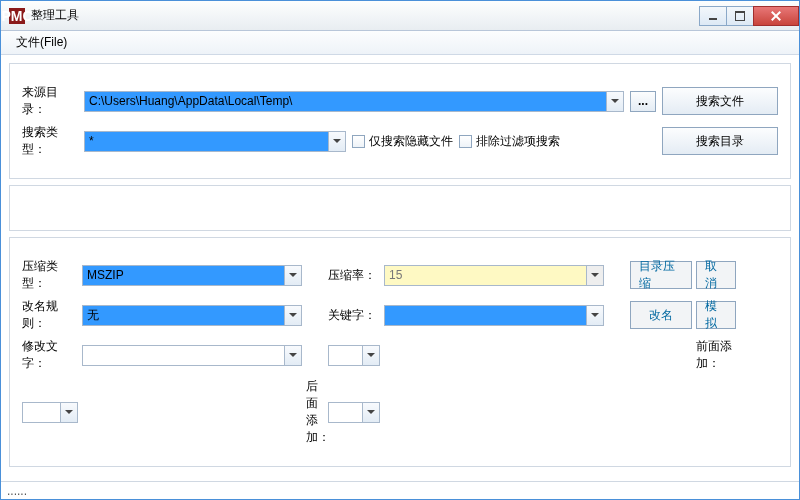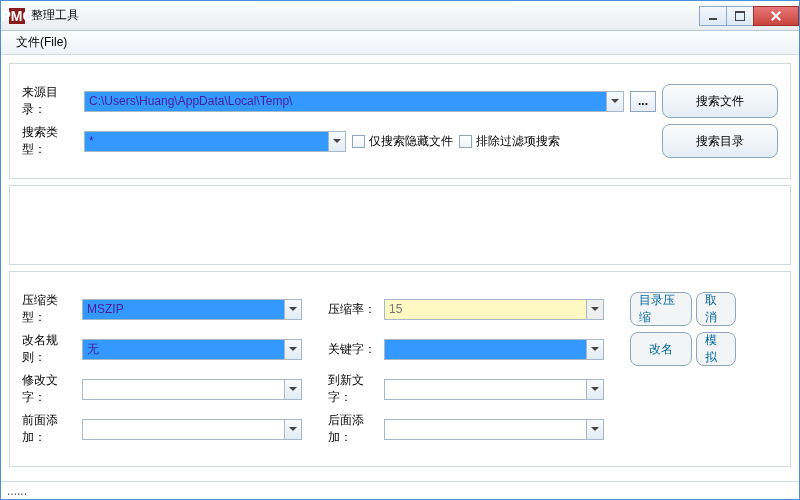--- a/index.html
+++ b/index.html
@@ -28,29 +28,29 @@
 .panel.mid { flex: 1; border: 1px solid #d0d8e2; background: #fff; margin-bottom: 6px; }
 .panel.bot { }
 
 .row { display: flex; align-items: center; margin-bottom: 6px; gap: 6px; }
 .row:last-child { margin-bottom: 0; }
 .lbl { width: 56px; text-align: left; color: #000; }
 
 .combo { position: relative; flex: 1; height: 21px; }
 .combo input, .combo .sel { width: 100%; height: 21px; border: 1px solid #a8b8cb; padding: 0 20px 0 4px; background: #fff; font-size: 12px; }
 .combo .sel { line-height: 19px; display: block; }
-.combo .sel.hl, .combo input.hl { background: #3399ff; color: #4c1d95; }
+.combo .sel.hl, .combo input.hl { background: #3399ff; color: #000000; }
 .combo .dd { position: absolute; right: 1px; top: 1px; width: 17px; height: 19px; border-left: 1px solid #a8b8cb; background: linear-gradient(#f8fafd,#e3ecf5); display:flex; align-items:center; justify-content:center; cursor:pointer; }
 .combo .dd::after { content:""; border: 4px solid transparent; border-top-color: #444; margin-top:4px; }
 .combo.disabled .sel, .combo.disabled input { background:#fef9c3; color:#777; }
 .combo.disabled .dd { background:#eee; }
 
 .browse-btn { width: 26px; height: 21px; border: 1px solid #8fa6bf; background: linear-gradient(#fcfdfe,#e4ecf4); cursor:pointer; display:flex; align-items:center; justify-content:center; font-weight:bold; }
 
-.btn { height: 34px; border: 1px solid #8fa6bf; background: linear-gradient(#fcfdfe,#e4ecf4); cursor: pointer; padding: 0 8px; border-radius: 8px; display:flex; align-items:center; justify-content:center; }
+.btn { height: 28px; border: 1px solid #8fa6bf; background: linear-gradient(#fcfdfe,#e4ecf4); cursor: pointer; padding: 0 8px; border-radius: 0; display:flex; align-items:center; justify-content:center; }
 .btn.wide { width: 116px; }
 .btn.mid { width: 60px; }
 .btn.disabled { color:#0369a1; background:#f2f4f6; cursor:default; }
 
 .chk { display:flex; align-items:center; gap:4px; cursor:pointer; }
 .chk .box { width:13px; height:13px; border:1px solid #8fa6bf; background:linear-gradient(#fff,#eef3f8); }
 
 .bot-grid { display:grid; grid-template-columns: 56px 220px 18px 52px 220px 18px 62px 40px; column-gap: 4px; row-gap: 6px; align-items:center; }
 .bot-grid .lblc { text-align:left; }
 
@@ -138,21 +138,20 @@
         <div></div>
         <div class="btn mid disabled" style="width:62px">改名</div>
         <div class="btn mid disabled" style="width:40px">模拟</div>
 
         <div class="lblc">修改文字：</div>
         <div class="combo">
           <input value="" style="">
           <span class="dd"></span>
         </div>
         <div></div>
-        <div class="lblc">到新文字：</div>
         <div class="combo">
           <input value="" style="">
           <span class="dd"></span>
         </div>
         <div></div>
           <div></div>
           <div></div>
 
         <div class="lblc">前面添加：</div>
         <div class="combo">

